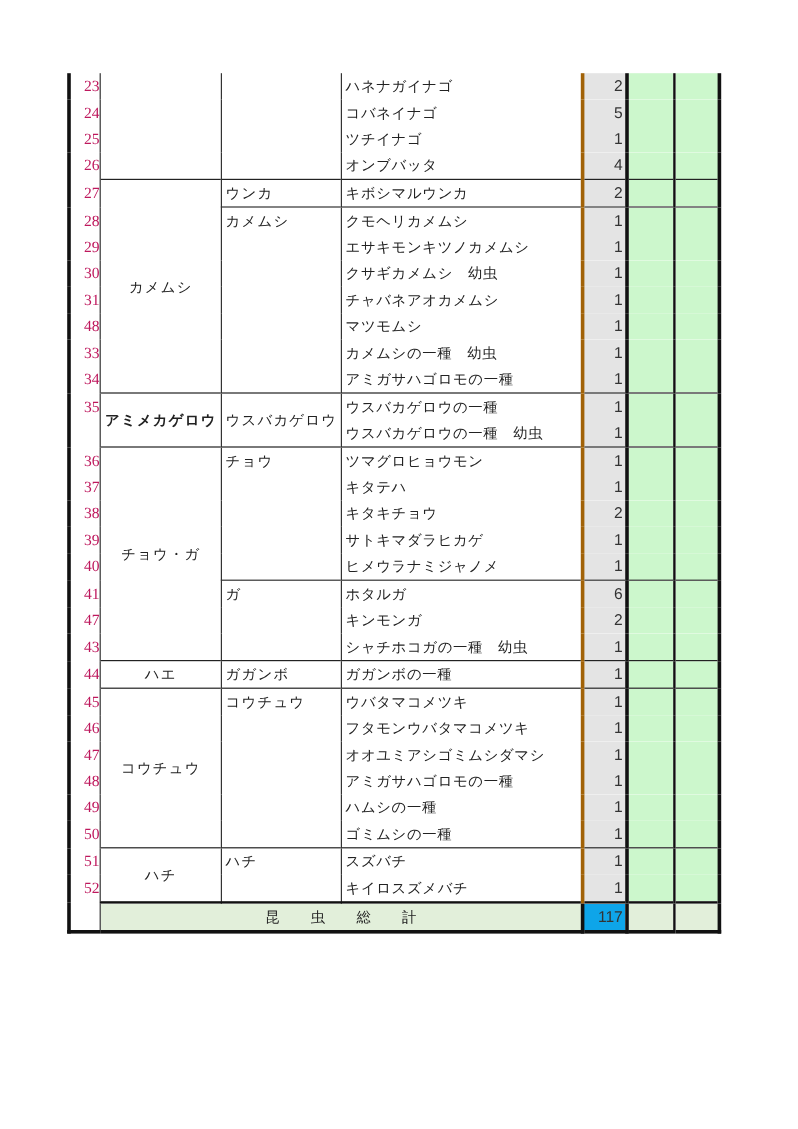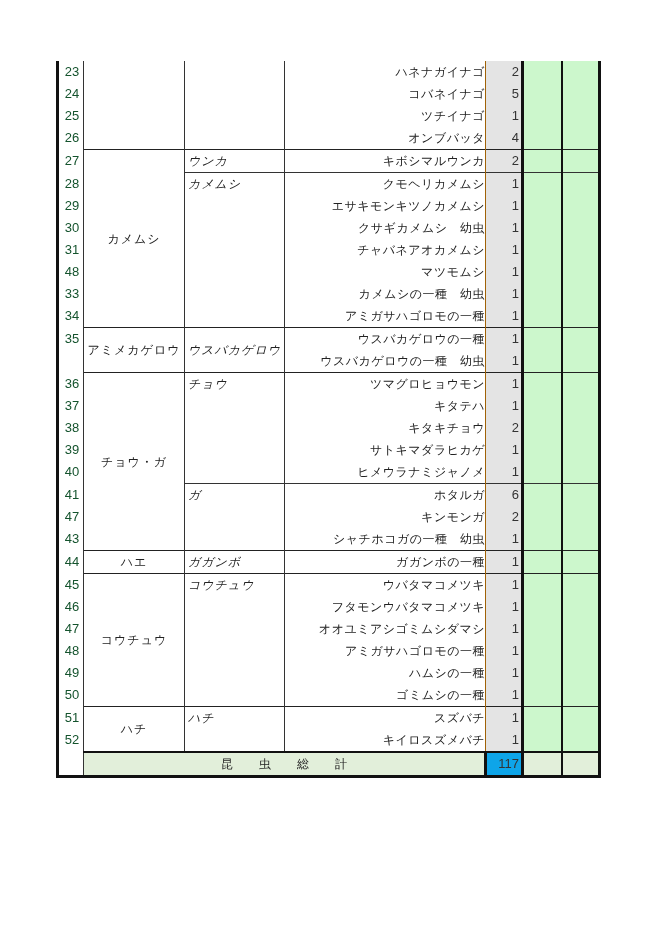--- a/index.html
+++ b/index.html
@@ -1,23 +1,23 @@
 <!DOCTYPE html>
 <html><head>
 <meta charset="utf-8">
 <style>
   html, body { margin:0; padding:0; background:#ffffff; }
   body { width:665px; height:941px; position:relative; overflow:hidden;
          font-family:"DejaVu Sans","Liberation Sans",sans-serif; color:#222; }
   #tbl { position:absolute; left:56px; top:61px; border-collapse:collapse; table-layout:fixed; }
   #tbl td { height:22px; padding:0; font-size:12px; line-height:22px; white-space:nowrap; overflow:hidden; box-sizing:border-box; }
-  .c-no { width:26px; text-align:center; padding-left:2px !important; vertical-align:top; border-left:3px solid #111; border-right:1px solid #333; font-family:Liberation Sans, sans-serif; font-size:13px !important; color:#14532d; }
+  .c-no { width:26px; text-align:right; padding-left:2px !important; vertical-align:top; border-left:3px solid #111; border-right:1px solid #333; font-family:Liberation Serif, serif; font-size:13px !important; color:#be185d; }
   .c-order { width:101px; text-align:center; border-right:1px solid #333; vertical-align:middle; letter-spacing:1px; }
-  .c-fam { width:100px; text-align:left; padding-left:3px !important; border-right:1px solid #333; vertical-align:top; letter-spacing:1px;font-style:italic; }
-  .c-sp { width:201px; text-align:right; padding-left:3px !important; border-right:1px solid #a16207; letter-spacing:0.5px; }
+  .c-fam { width:100px; text-align:left; padding-left:3px !important; border-right:1px solid #333; vertical-align:top; letter-spacing:1px; }
+  .c-sp { width:201px; text-align:left; padding-left:3px !important; border-right:3px solid #a16207; letter-spacing:0.5px; }
   .c-cnt { width:37px; text-align:right; padding-right:2px !important; background:#e4e4e4; border-right:3px solid #111; font-family:"Liberation Sans",sans-serif; font-size:13px !important; color:#333; }
   .c-g1 { width:39px; background:#ccf7cc; border-right:2px solid #111; }
   .c-g2 { width:38px; background:#ccf7cc; border-right:3px solid #111; }
   tr.grp-top td.c-order, tr.grp-top td.c-fam, tr.grp-top td.c-sp, tr.grp-top td.c-cnt, tr.grp-top td.c-g1, tr.grp-top td.c-g2 { border-top:1.5px solid #222; }
   tr.fam-top td.c-fam, tr.fam-top td.c-sp, tr.fam-top td.c-cnt, tr.fam-top td.c-g1, tr.fam-top td.c-g2 { border-top:1px solid #333; }
   tr.total td { border-top:2px solid #111; border-bottom:3px solid #111; background:#e2efda; }
   tr.total td.c-no { background:#fff; border-bottom:3px solid #111; border-top:none; }
   tr.total td.c-cnt { background:#0ea5e9; }
   tr.total td.c-g1, tr.total td.c-g2 { background:#e2efda; }
   .total-label { text-align:center; letter-spacing:0; word-spacing:0;margin-top:26px; }
@@ -125,21 +125,21 @@
     <tr>
       <td class="c-no">34</td>
       <td class="c-sp">アミガサハゴロモの一種</td>
       <td class="c-cnt">1</td>
       <td class="c-g1"></td>
       <td class="c-g2"></td>
     </tr>
 
     <tr class="grp-top">
       <td class="c-no" rowspan="2">35</td>
-      <td class="c-order" rowspan="2" style="letter-spacing:1px;">アミメカゲロウ</td>
+      <td class="c-order" rowspan="2" style="letter-spacing:1px;font-weight:bold;">アミメカゲロウ</td>
       <td class="c-fam" rowspan="2" style="vertical-align:middle;text-align:center;padding-left:0 !important;">ウスバカゲロウ</td>
       <td class="c-sp">ウスバカゲロウの一種</td>
       <td class="c-cnt">1</td>
       <td class="c-g1"></td>
       <td class="c-g2"></td>
     </tr>
     <tr>
       <td class="c-sp">ウスバカゲロウの一種　幼虫</td>
       <td class="c-cnt">1</td>
       <td class="c-g1"></td>

